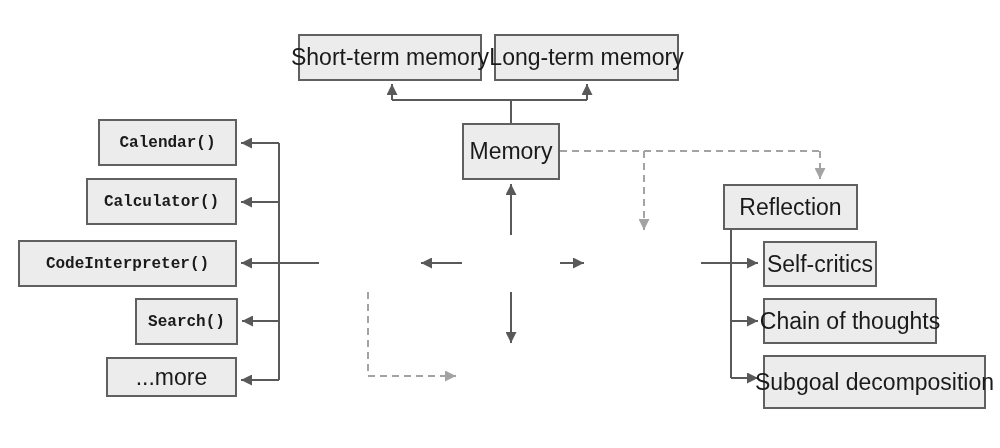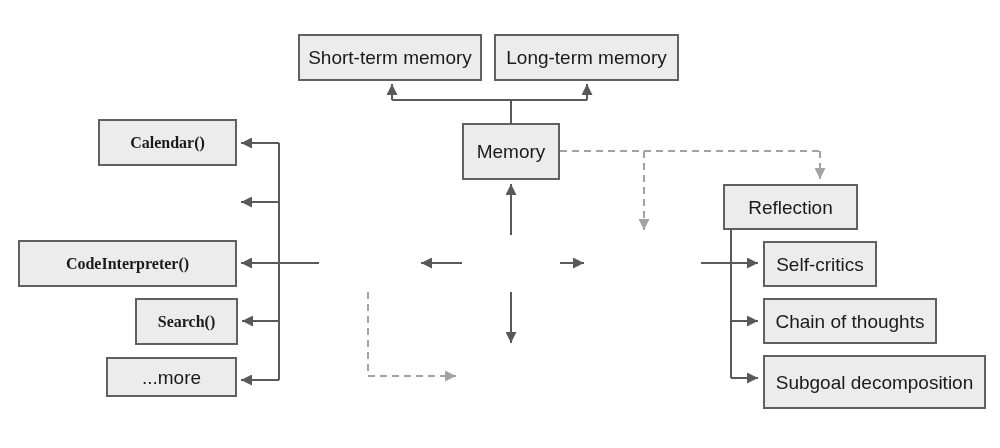--- a/index.html
+++ b/index.html
@@ -23,30 +23,30 @@
   .connectors{position:absolute;left:0;top:0;z-index:1;}
   .edge{fill:none;stroke:var(--solid-line);stroke-width:2;}
   .edge.dashed{stroke:var(--dashed-line);stroke-dasharray:7 5;}
   .node{
     position:absolute;z-index:2;
     box-sizing:border-box;
     background:var(--box-fill);
     border:2px solid var(--box-border);
     color:var(--text);
     display:flex;align-items:center;justify-content:center;
-    font-size:19px;line-height:1;
+    font-size:23px;line-height:1;
     white-space:nowrap;
   }
   .node.agent{
     background:var(--agent-fill);
     border-color:var(--agent-border);
     font-weight:bold;
   }
   .node.mono{
-    font-family:Liberation Serif, serif;
+    font-family:Liberation Mono, monospace;
     font-weight:bold;
     font-size:16px;
     text-align:center;
   }
 </style>
 </head>
 <body>
 
 <div class="canvas">
 
@@ -102,20 +102,21 @@
   <div class="node" style="left:494px;top:34px;width:185px;height:47px">Long-term memory</div>
 
   <div class="node" style="left:462px;top:123px;width:98px;height:57px">Memory</div>
 
 
 
 
 
   <div class="node mono" style="left:98px;top:119px;width:139px;height:47px">Calendar()</div>
 
+  <div class="node mono" style="left:86px;top:178px;width:151px;height:47px">Calculator()</div>
 
   <div class="node mono" style="left:18px;top:240px;width:219px;height:47px">CodeInterpreter()</div>
 
   <div class="node mono" style="left:135px;top:298px;width:103px;height:47px">Search()</div>
 
   <div class="node" style="left:106px;top:357px;width:131px;height:40px">...more</div>
 
   <div class="node" style="left:723px;top:184px;width:135px;height:46px">Reflection</div>
 
   <div class="node" style="left:763px;top:241px;width:114px;height:46px">Self-critics</div>

